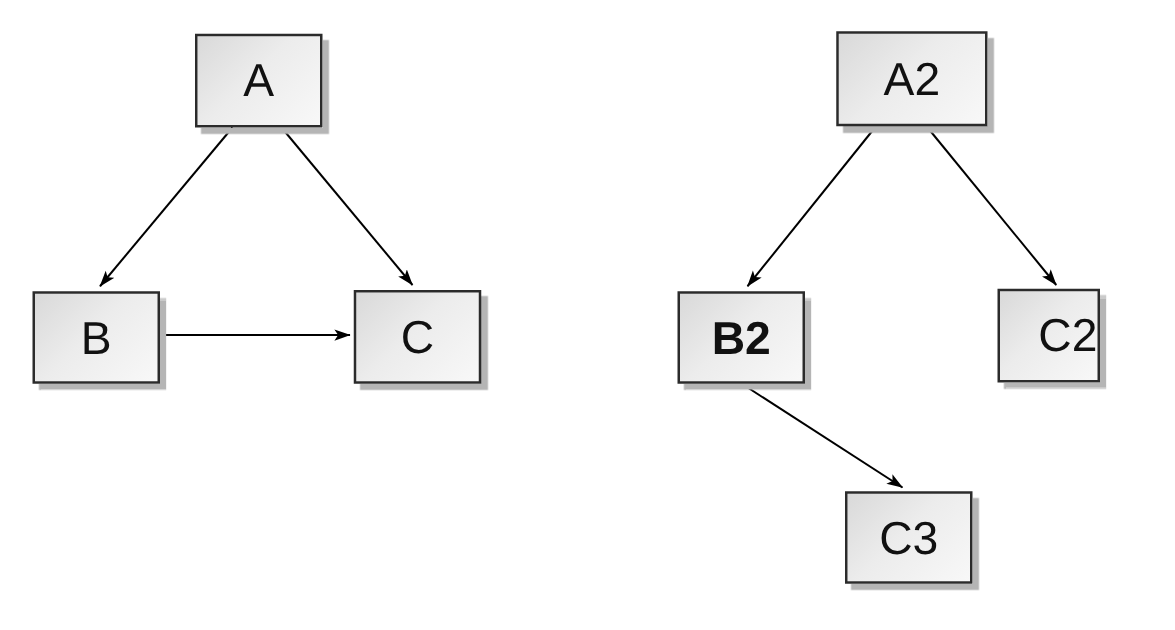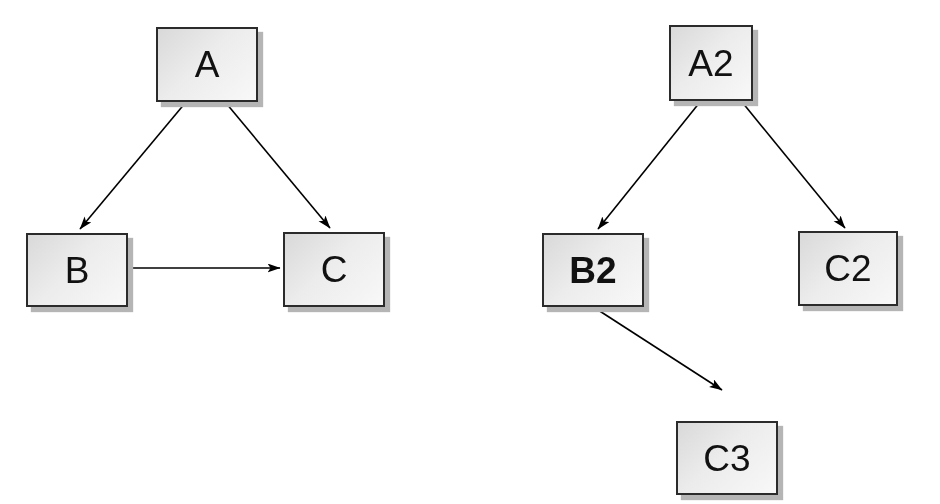--- a/index.html
+++ b/index.html
@@ -63,26 +63,26 @@
   <div id="node-layer">
       <div class="node" style="left: 156px; top: 27px; width: 102px; height: 75px;">
         <span>A</span>
       </div>
       <div class="node" style="left: 26px; top: 233px; width: 102px; height: 74px;">
         <span>B</span>
       </div>
       <div class="node" style="left: 283px; top: 232px; width: 102px; height: 75px;">
         <span>C</span>
       </div>
-      <div class="node" style="left: 669px; top: 25px; width: 84px; height: 76px;">
+      <div class="node" style="left: 669px; top: 25px; width: 121px; height: 76px;">
         <span>A2</span>
       </div>
       <div class="node" style="left: 542px; top: 233px; width: 102px; height: 74px; font-weight: bold;">
         <span>B2</span>
       </div>
-      <div class="node" style="left: 798px; top: 231px; width: 100px; height: 75px;">
+      <div class="node" style="left: 798px; top: 231px; width: 82px; height: 75px; justify-content: flex-end;">
         <span>C2</span>
       </div>
-      <div class="node" style="left: 676px; top: 393px; width: 102px; height: 74px; margin-top: 28px;">
+      <div class="node" style="left: 676px; top: 393px; width: 102px; height: 74px;">
         <span>C3</span>
       </div>
     </div>
 </div>
 
 </body></html>

